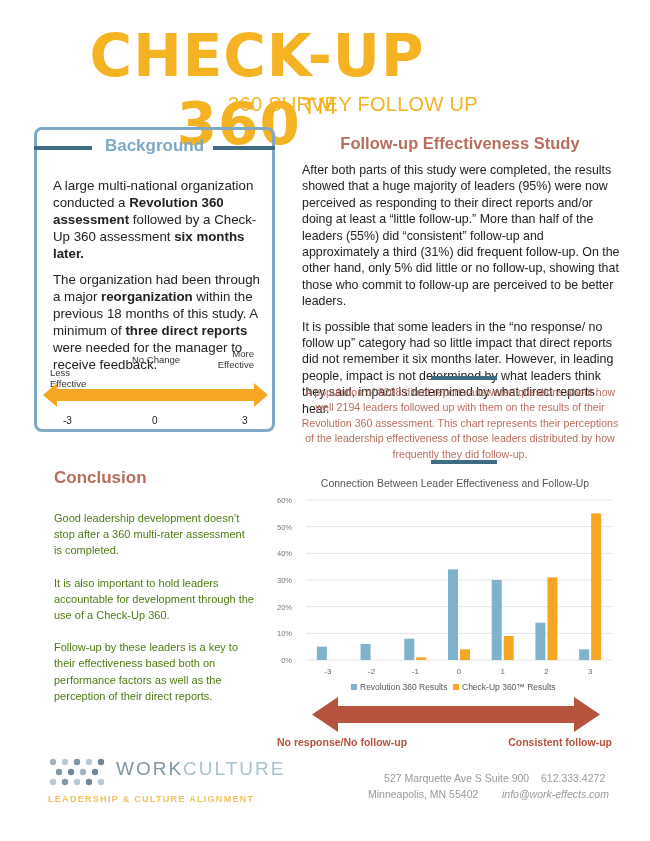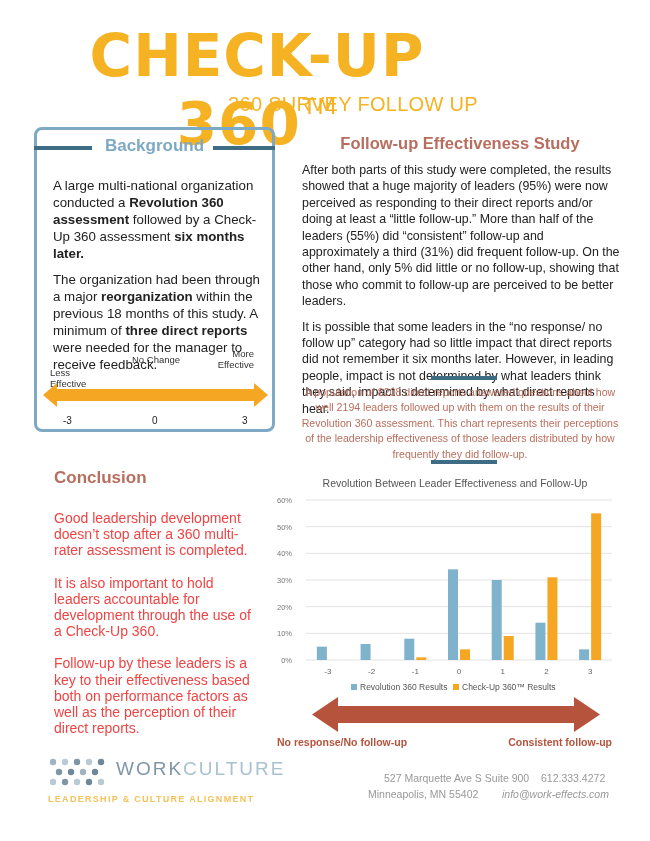--- a/index.html
+++ b/index.html
@@ -43,21 +43,21 @@
   .chart-title { position: absolute; left: 290px; width: 330px; top: 477px; text-align: center; font-size: 10.5px; color: #555; }
   svg.chart { position: absolute; left: 270px; top: 488px; }
   .legend { position: absolute; top: 682px; font-size: 8.5px; color: #555; }
   .legend .sw { display: inline-block; width: 6px; height: 6px; margin-right: 3px; vertical-align: 0px; }
 
   .big-arrow { position: absolute; left: 312px; top: 697px; width: 288px; height: 35px; }
   .arrow-label { position: absolute; top: 736px; font-size: 10.5px; font-weight: bold; color: #b5533c; }
 
   
   .concl-heading { position: absolute; left: 54px; top: 468px; font-weight: bold; font-size: 17px; color: #b86e5e; }
-  .concl-text { position: absolute; left: 54px; top: 510px; width: 200px; font-size: 14px; line-height: 16.2px; color: #ef4444; }
+  .concl-text { position: absolute; left: 54px; top: 510px; width: 200px; font-size: 11px; line-height: 16.2px; color: #4d7c0f; }
   .concl-text p { margin-bottom: 16px; }
 
   
   .logo-dots { position: absolute; left: 48px; top: 758px; width: 60px; height: 28px; }
   .logo-text { position: absolute; left: 116px; top: 758px; font-size: 19px; letter-spacing: 2px; }
   .logo-text .w { color: #7f96a6; }
   .logo-text .e { color: #a9c2d0; }
   .tagline { position: absolute; left: 48px; top: 794px; font-size: 9px; font-weight: bold; letter-spacing: 1.3px; color: #f2c25b; }
   .addr { position: absolute; font-size: 10.5px; color: #999; }
 </style>
@@ -100,21 +100,21 @@
 
 <div class="study-heading">Follow-up Effectiveness Study</div>
 <div class="study-text">
   <p>After both parts of this study were completed, the results showed that a huge majority of leaders (95%) were now perceived as responding to their direct reports and/or doing at least a “little follow-up.” More than half of the leaders (55%) did “consistent” follow-up and approximately a third (31%) did frequent follow-up. On the other hand, only 5% did little or no follow-up, showing that those who commit to follow-up are perceived to be better leaders.</p>
   <p>It is possible that some leaders in the “no response/ no follow up” category had so little impact that direct reports did not remember it six months later. However, in leading people, impact is not determined by what leaders think they said, impact is determined by what direct reports hear.</p>
 </div>
 <div class="caption-rule" style="top:376px;"></div>
 <div class="caption">A population of 8208 direct reports answered questions about how well 2194 leaders followed up with them on the results of their Revolution 360 assessment. This chart represents their perceptions of the leadership effectiveness of those leaders distributed by how frequently they did follow-up.</div>
 <div class="caption-rule" style="top:460px;"></div>
 
-<div class="chart-title">Revolution Between Leader Effectiveness and Follow-Up</div>
+<div class="chart-title">Connection Between Leader Effectiveness and Follow-Up</div>
 <svg class="chart" id="chart" width="350" height="195" viewBox="0 0 350 195">
     <line x1="36" x2="342" y1="172" y2="172" stroke="#e3e3e3" stroke-width="1"></line>
     <text x="22" y="175" text-anchor="end" font-size="7.5" fill="#777" font-family="Liberation Sans, sans-serif">0%</text>
     <line x1="36" x2="342" y1="145.33333333333334" y2="145.33333333333334" stroke="#e3e3e3" stroke-width="1"></line>
     <text x="22" y="148.33333333333334" text-anchor="end" font-size="7.5" fill="#777" font-family="Liberation Sans, sans-serif">10%</text>
     <line x1="36" x2="342" y1="118.66666666666667" y2="118.66666666666667" stroke="#e3e3e3" stroke-width="1"></line>
     <text x="22" y="121.66666666666667" text-anchor="end" font-size="7.5" fill="#777" font-family="Liberation Sans, sans-serif">20%</text>
     <line x1="36" x2="342" y1="92" y2="92" stroke="#e3e3e3" stroke-width="1"></line>
     <text x="22" y="95" text-anchor="end" font-size="7.5" fill="#777" font-family="Liberation Sans, sans-serif">30%</text>
     <line x1="36" x2="342" y1="65.33333333333334" y2="65.33333333333334" stroke="#e3e3e3" stroke-width="1"></line>

